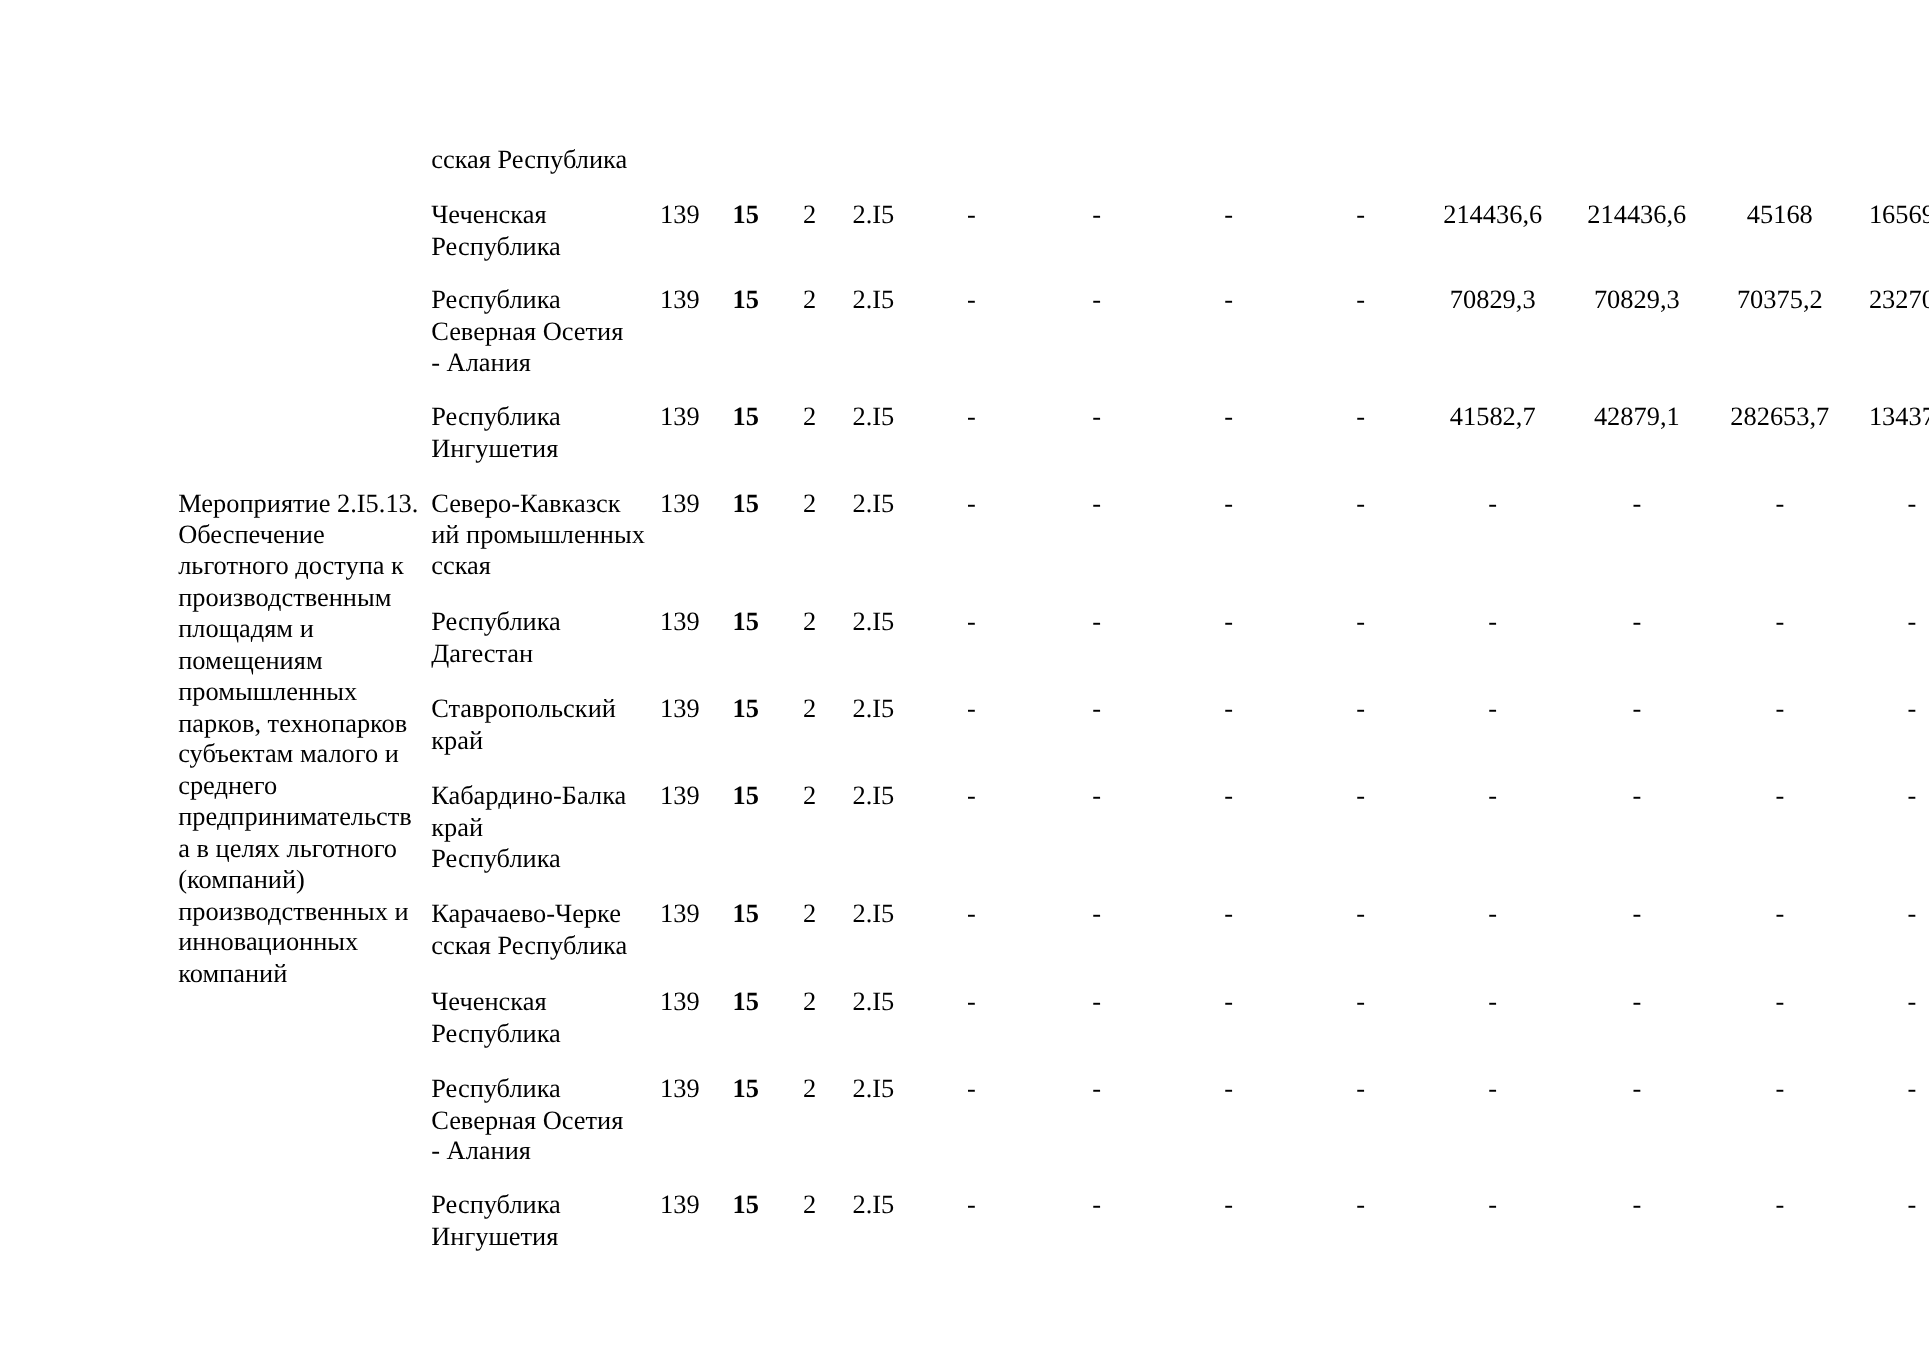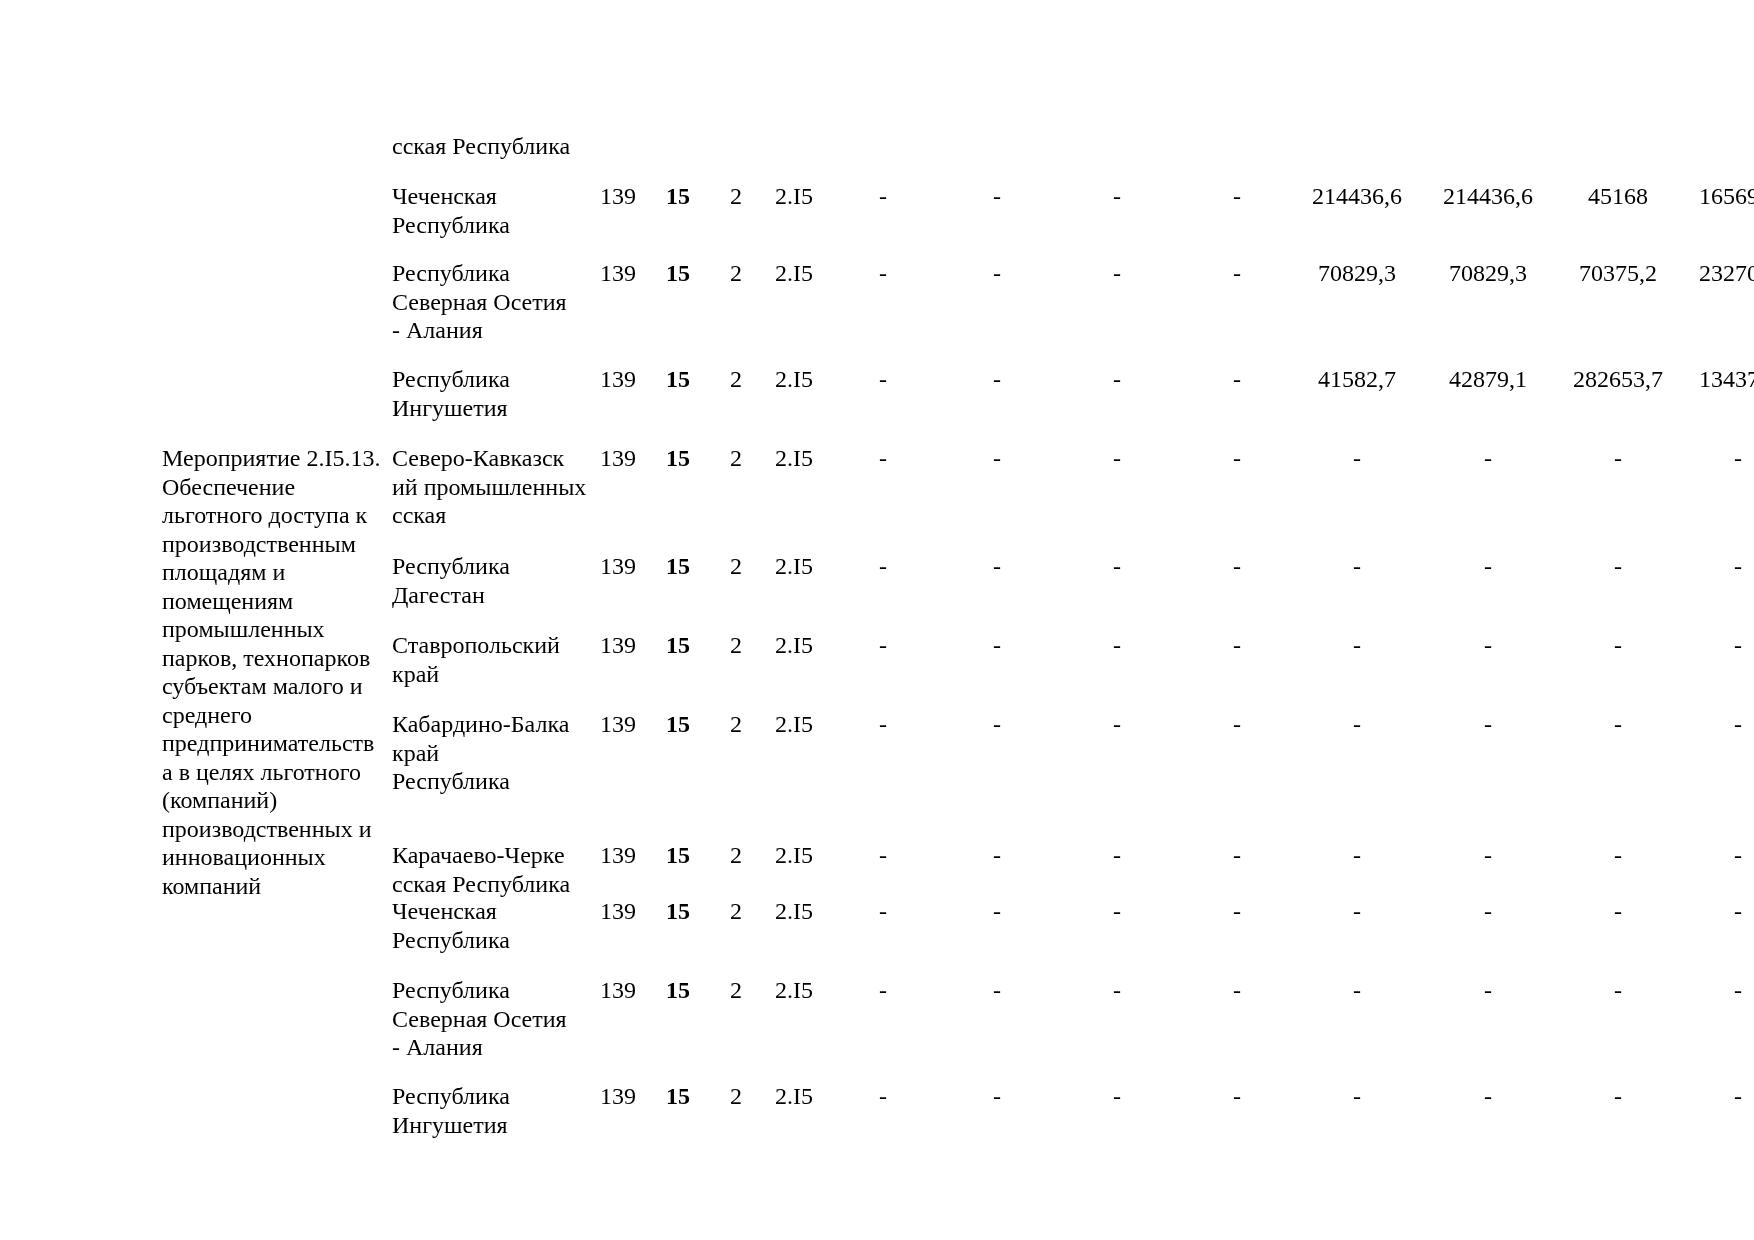--- a/index.html
+++ b/index.html
@@ -228,21 +228,21 @@
     <div class="cell c c-d1">-</div>
     <div class="cell c c-d2">-</div>
     <div class="cell c c-d3">-</div>
     <div class="cell c c-d4">-</div>
     <div class="cell c c-v1">-</div>
     <div class="cell c c-v2">-</div>
     <div class="cell c c-v3">-</div>
     <div class="cell c c-v4">-</div>
   </div>
 
-  <div class="row" style="top:841px">
+  <div class="row" style="top:817px">
     <div class="cell region">
       <div>Карачаево-Черке</div>
       <div>сская Республика</div>
     </div>
     <div class="cell c c-139">139</div>
     <div class="cell c c-15">15</div>
     <div class="cell c c-2">2</div>
     <div class="cell c c-i5">2.I5</div>
     <div class="cell c c-d1">-</div>
     <div class="cell c c-d2">-</div>

